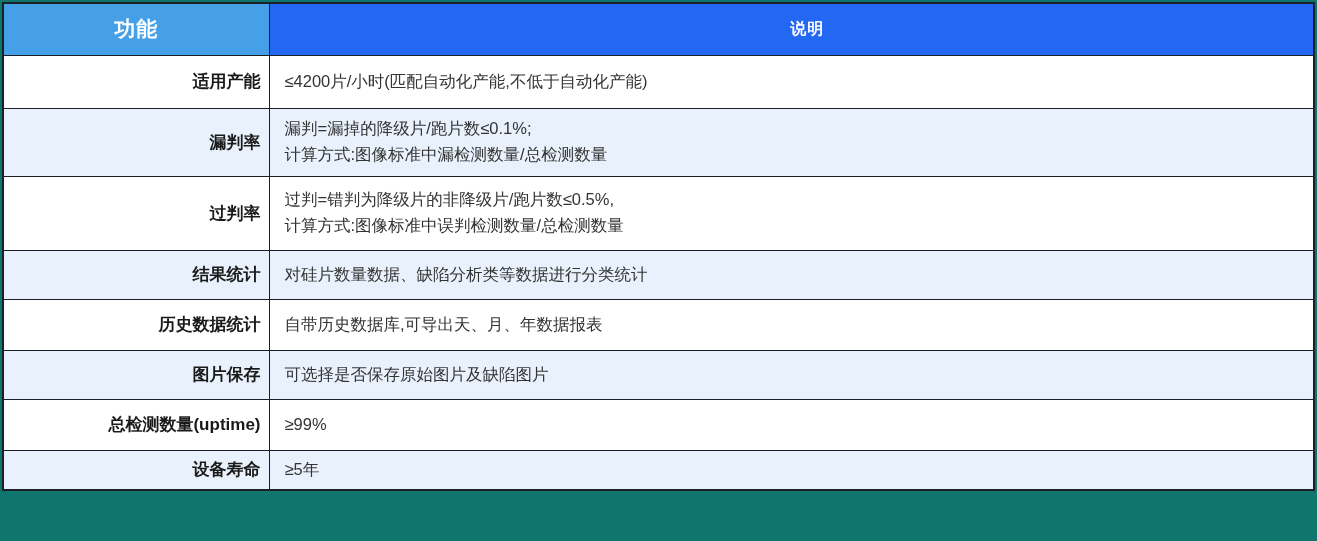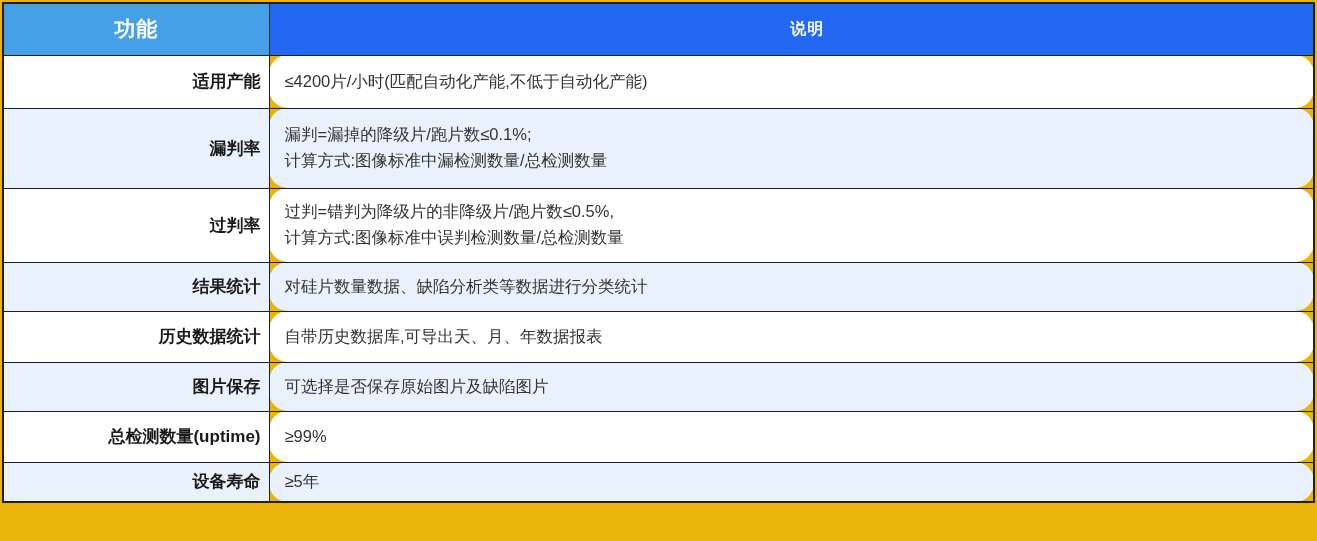--- a/index.html
+++ b/index.html
@@ -13,21 +13,21 @@
   * { box-sizing: border-box; }
   html, body {
     margin: 0;
     padding: 0;
     background: #ffffff;
     font-family: "Liberation Sans", "DejaVu Sans", sans-serif;
   }
   .page {
     width: 1317px;
     height: 541px;
-    background: #eab308;
+    background: #0f766e;
     padding: 2px;
   }
   table.spec-table {
     border-collapse: collapse;
     table-layout: fixed;
     width: 1313px;
     border: 2px solid var(--border-color);
   }
   col.fn-col { width: 266px; }
   th, td {
@@ -59,26 +59,25 @@
     color: var(--label-color);
     padding: 4px 8px;
   }
   td.desc-cell {
     text-align: left;
     vertical-align: middle;
     font-size: 16.5px;
     color: var(--desc-color);
     padding: 6px 6px 6px 15px;
     line-height: 1.55;
-    border-radius: 19px;
   }
   tbody tr:nth-child(even) { background: var(--stripe-bg); }
   tbody tr:nth-child(odd)  { background: #ffffff; }
   tbody tr:nth-child(1) { height: 53px; }
-  tbody tr:nth-child(2) { height: 80px; margin-left: 8px; }
+  tbody tr:nth-child(2) { height: 68px; margin-left: 8px; }
   tbody tr:nth-child(3) { height: 74px; padding-left: 16px; }
   tbody tr:nth-child(4) { height: 49px; }
   tbody tr:nth-child(5) { height: 51px; }
   tbody tr:nth-child(6) { height: 49px; }
   tbody tr:nth-child(7) { height: 51px; }
   tbody tr:nth-child(8) { height: 40px; }
   tbody tr:nth-child(9) { height: 39px; }
 </style>
 </head>
 <body>

